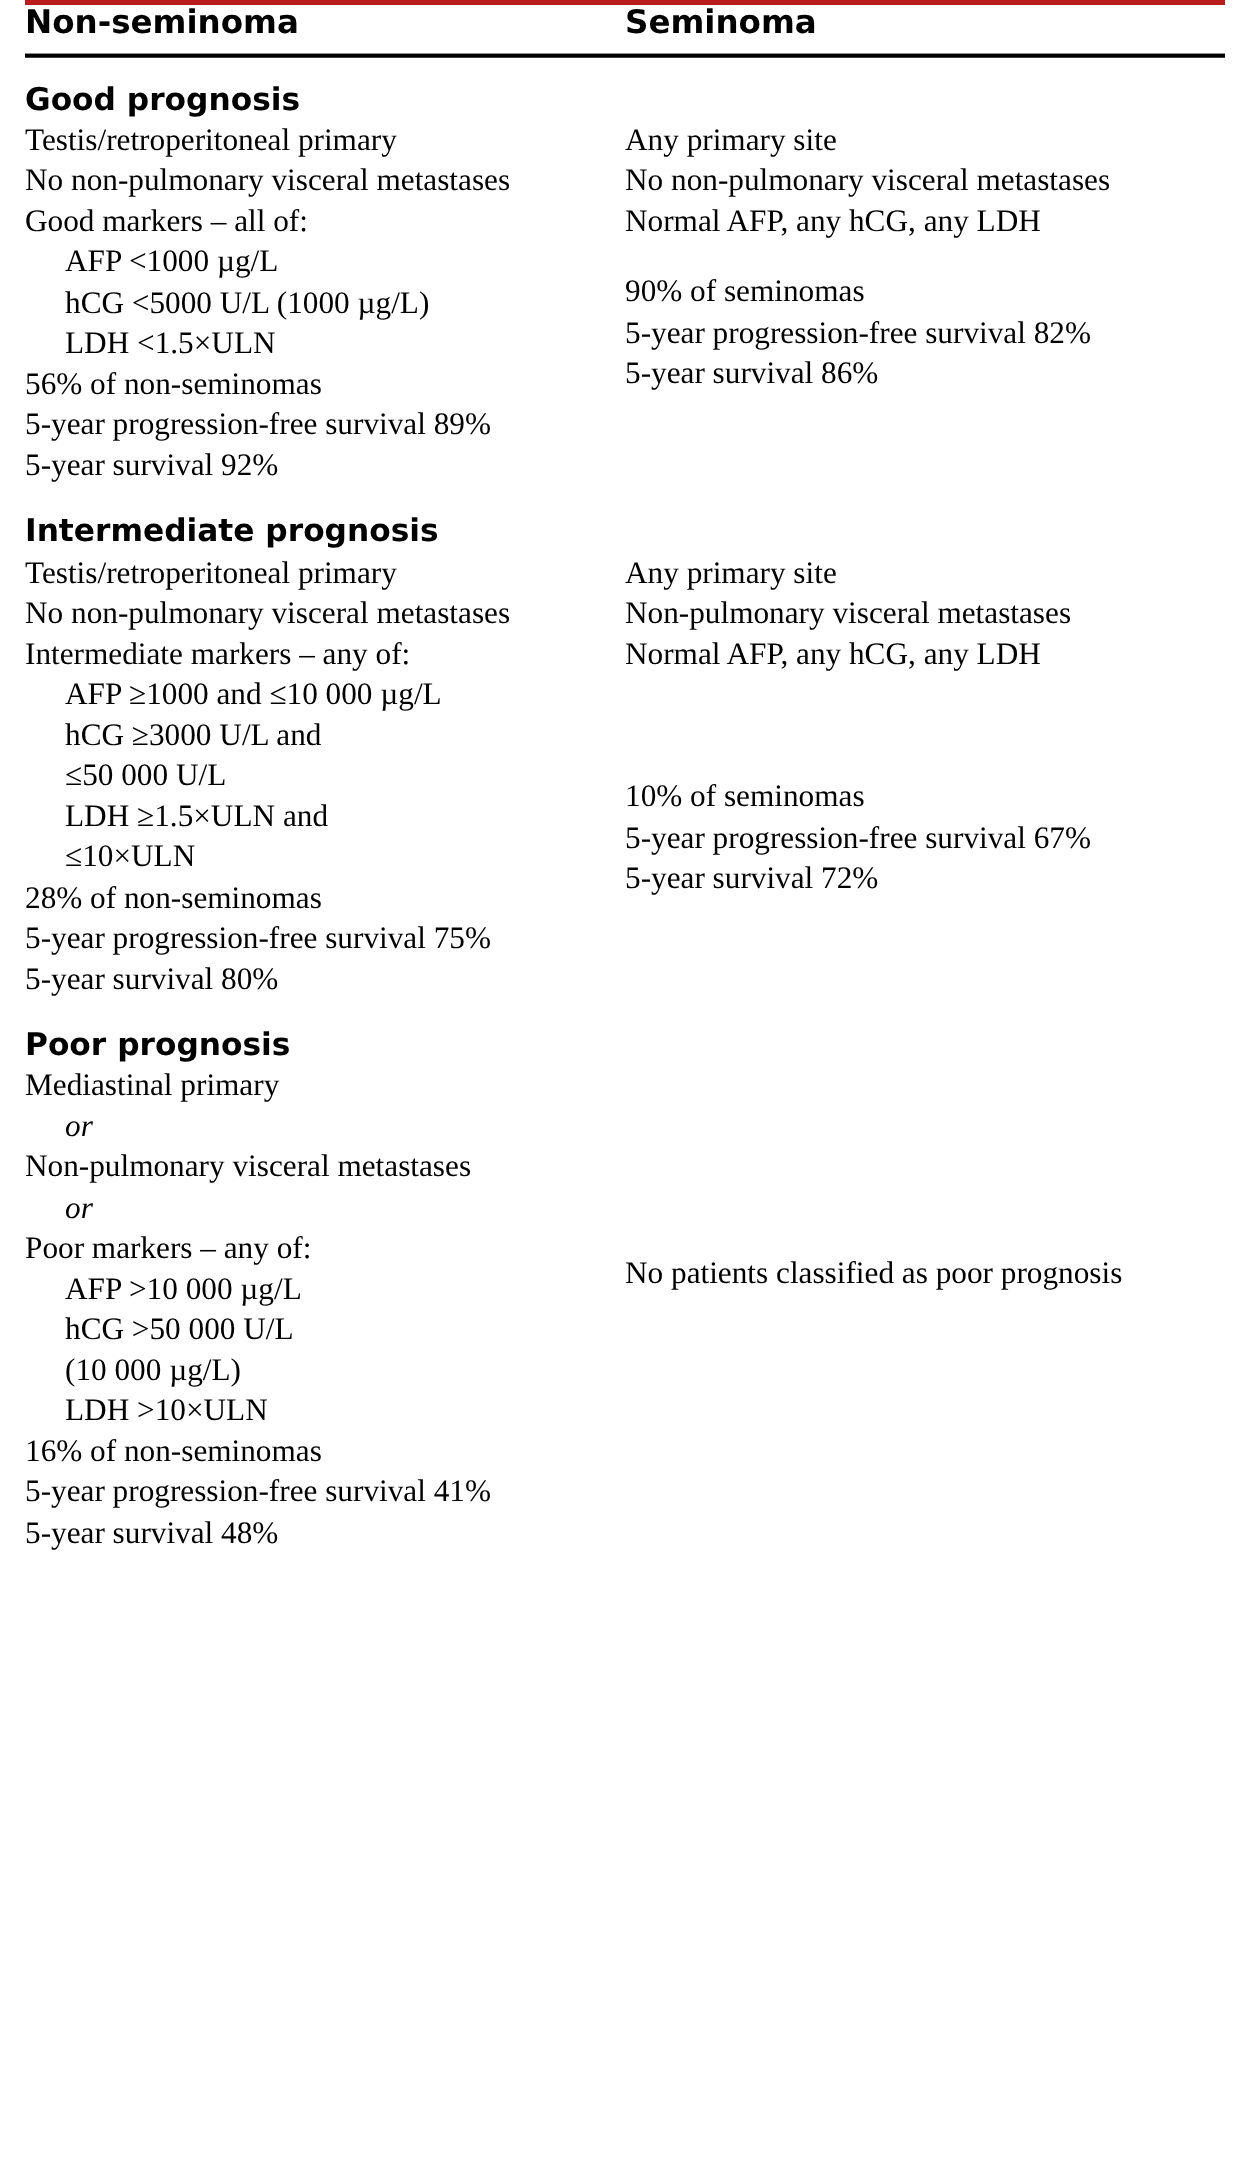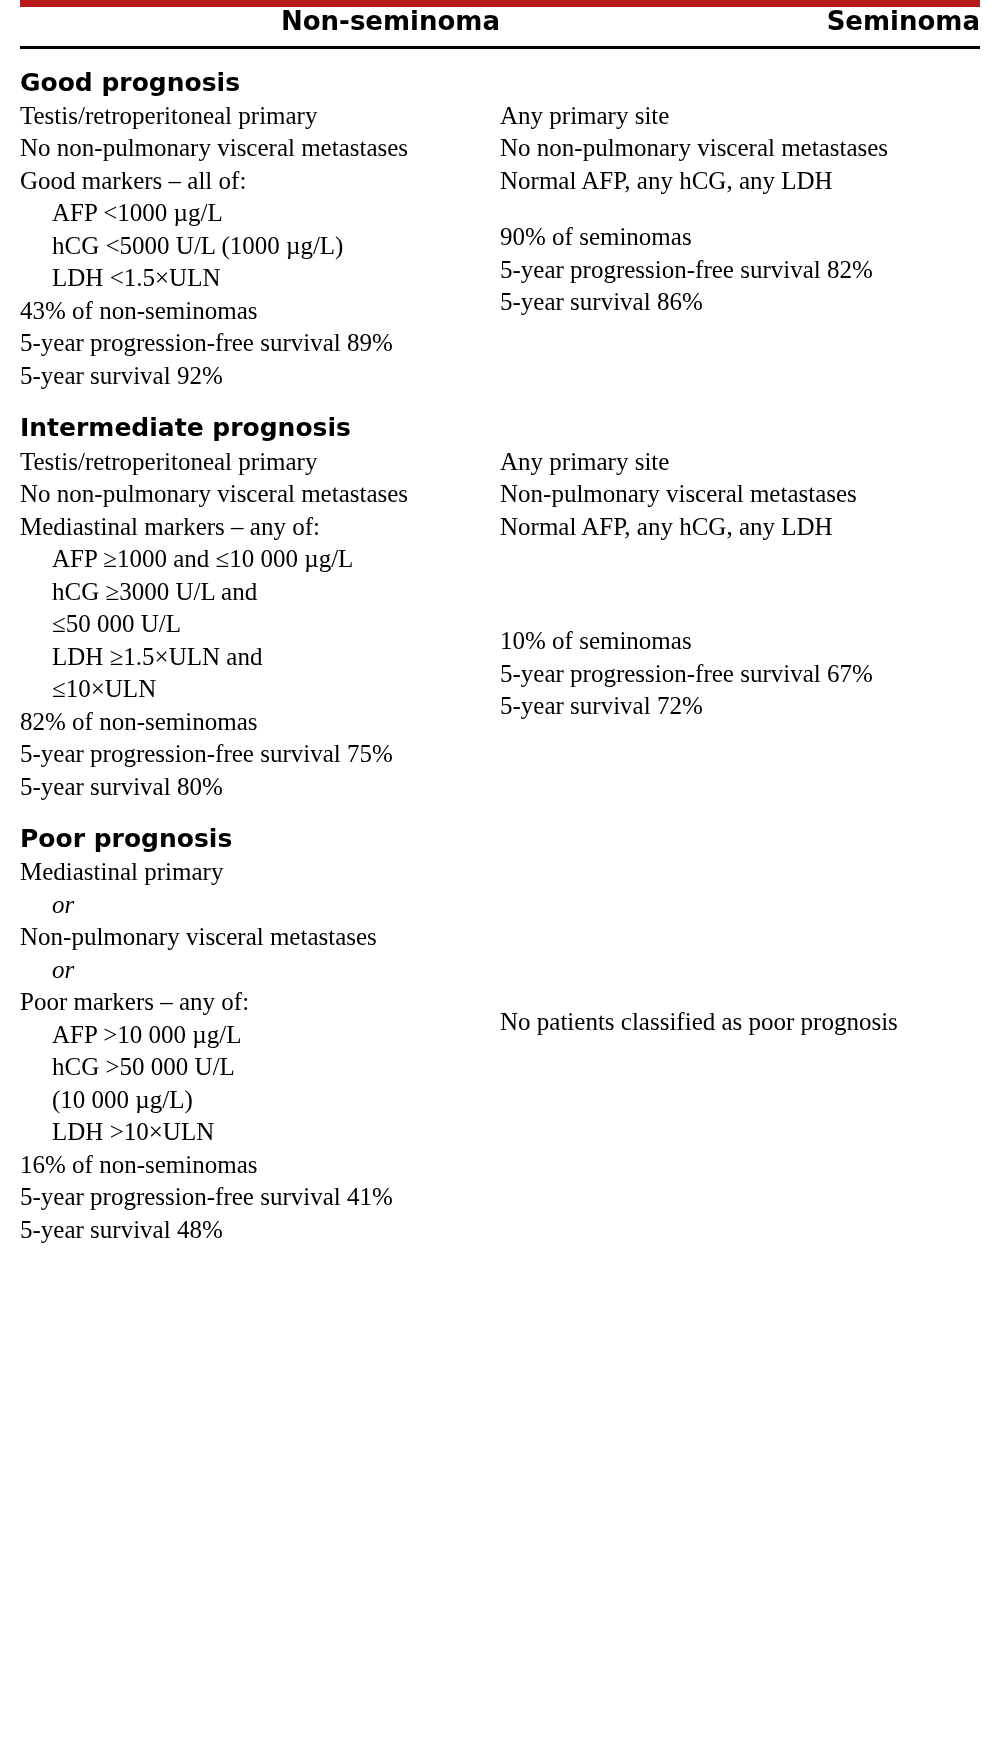--- a/index.html
+++ b/index.html
@@ -34,22 +34,21 @@
     font-size: 26px;
     font-weight: bold;
     padding: 0 0 10px 0;
     vertical-align: bottom;
     line-height: 1.1;
   }
   thead tr {
     border-bottom: 3px solid #000;
   }
   .rule-top {
-    border-top: 7px solid #b91c1c;
-    text-align: right;
+    border-top: 4px solid #b91c1c;
   }
   tbody td {
     vertical-align: top;
     padding: 0;
     font-size: 25px;
     line-height: 1.30;
   }
   .cellpad-left { padding-right: 26px; }
   .group-title {
     font-weight: bold;
@@ -90,48 +89,48 @@
 
       <tr>
         <td class="cellpad-left">
           <div class="group-title first">Good prognosis</div>
           <div class="line hang">Testis/retroperitoneal primary</div>
           <div class="line hang">No non-pulmonary visceral metastases</div>
           <div class="line hang">Good markers – all of:</div>
           <div class="line sub">AFP &lt;1000 µg/L</div>
           <div class="line sub">hCG &lt;5000 U/L (1000 µg/L)</div>
           <div class="line sub">LDH &lt;1.5×ULN</div>
-          <div class="line hang">43% of non-seminomas</div>
+          <div class="line hang">56% of non-seminomas</div>
           <div class="line hang">5-year progression-free survival 89%</div>
           <div class="line hang">5-year survival 92%</div>
         </td>
         <td>
           <div class="group-title first blank">Good prognosis</div>
           <div class="line hang">Any primary site</div>
           <div class="line hang">No non-pulmonary visceral metastases</div>
           <div class="line hang">Normal AFP, any hCG, any LDH</div>
           <div class="spacer-md"></div>
           <div class="line hang">90% of seminomas</div>
           <div class="line hang">5-year progression-free survival 82%</div>
           <div class="line hang">5-year survival 86%</div>
         </td>
       </tr>
 
       <tr>
         <td class="cellpad-left">
           <div class="group-title">Intermediate prognosis</div>
           <div class="line hang">Testis/retroperitoneal primary</div>
           <div class="line hang">No non-pulmonary visceral metastases</div>
-          <div class="line hang">Mediastinal markers – any of:</div>
+          <div class="line hang">Intermediate markers – any of:</div>
           <div class="line sub">AFP ≥1000 and ≤10 000 µg/L</div>
           <div class="line sub">hCG ≥3000 U/L and</div>
           <div class="line sub">≤50 000 U/L</div>
           <div class="line sub">LDH ≥1.5×ULN and</div>
           <div class="line sub">≤10×ULN</div>
-          <div class="line hang">82% of non-seminomas</div>
+          <div class="line hang">28% of non-seminomas</div>
           <div class="line hang">5-year progression-free survival 75%</div>
           <div class="line hang">5-year survival 80%</div>
         </td>
         <td>
           <div class="group-title blank">Intermediate prognosis</div>
           <div class="line hang">Any primary site</div>
           <div class="line hang">Non-pulmonary visceral metastases</div>
           <div class="line hang">Normal AFP, any hCG, any LDH</div>
           <div class="spacer-lg"></div>
           <div class="spacer-lg"></div>

